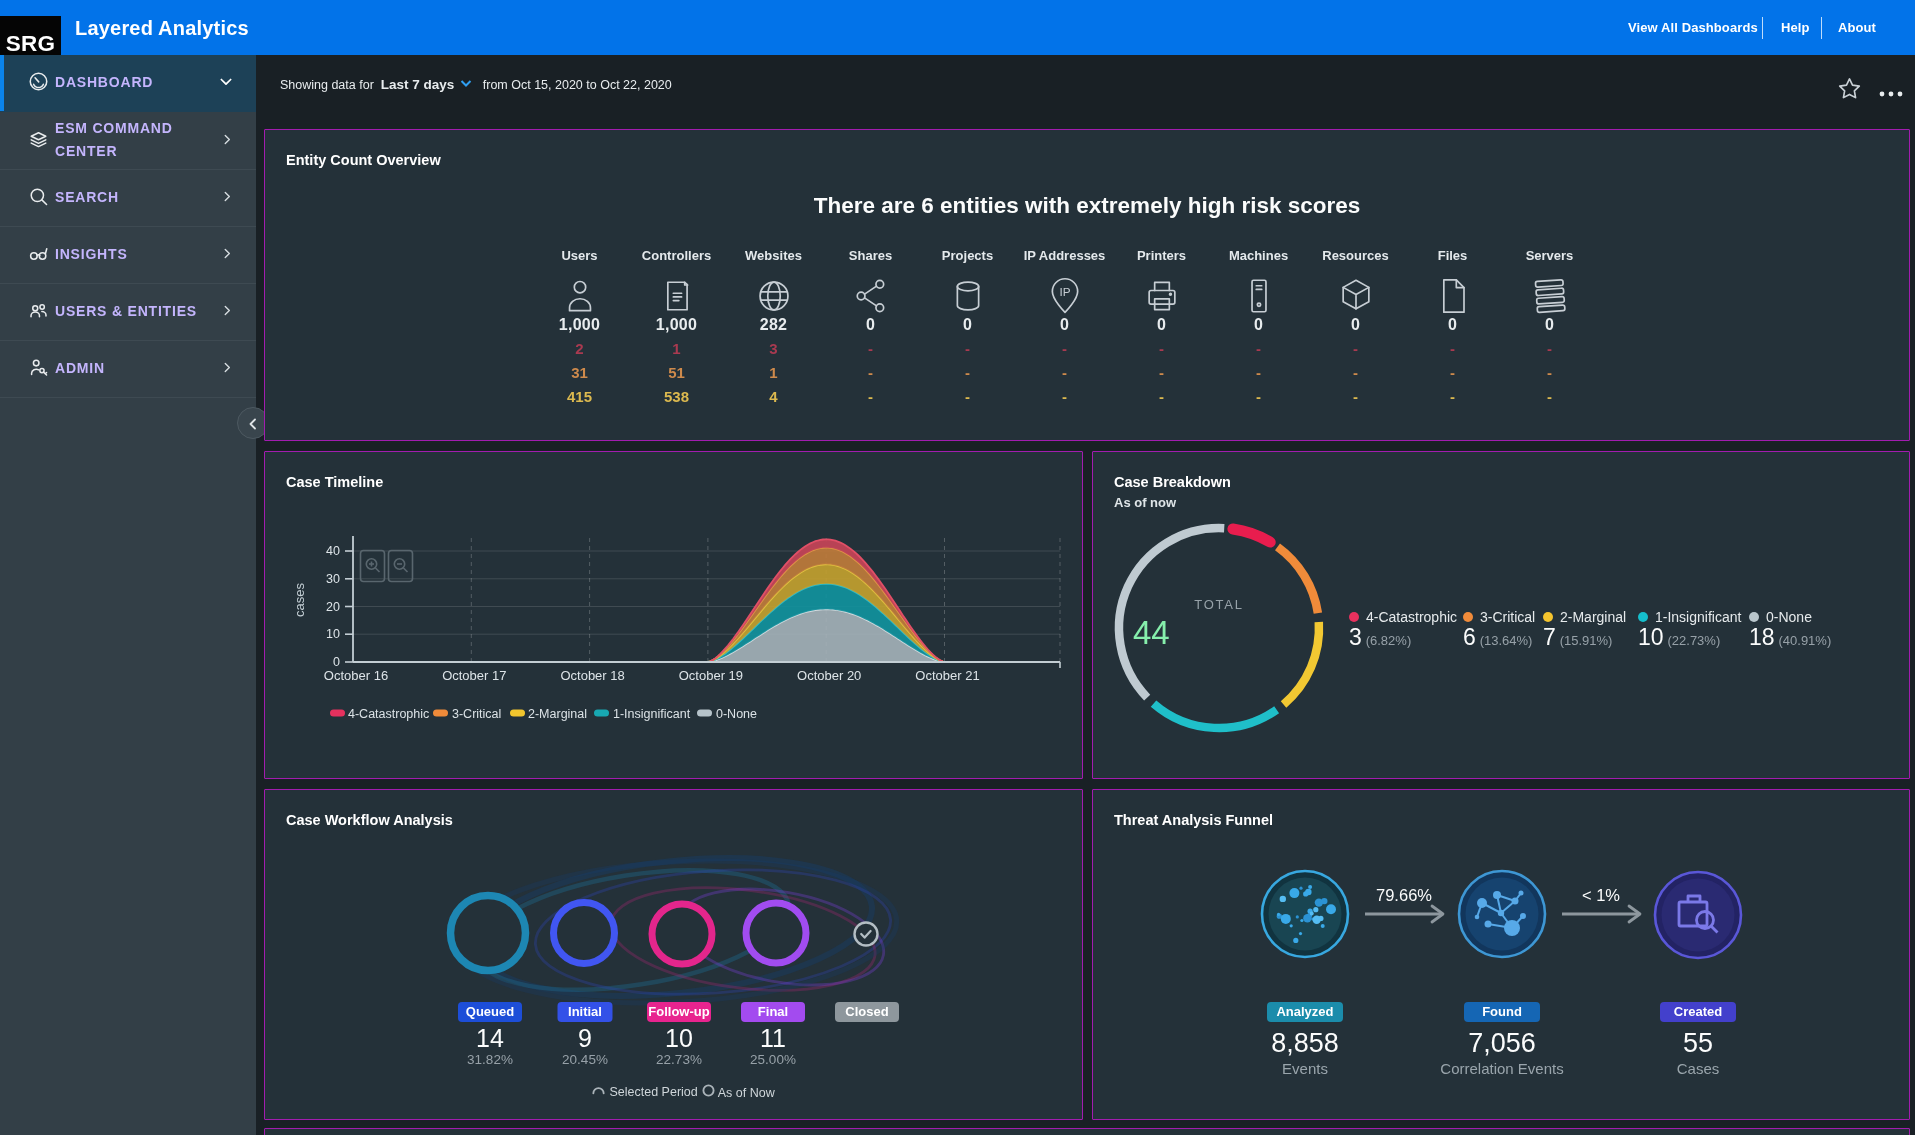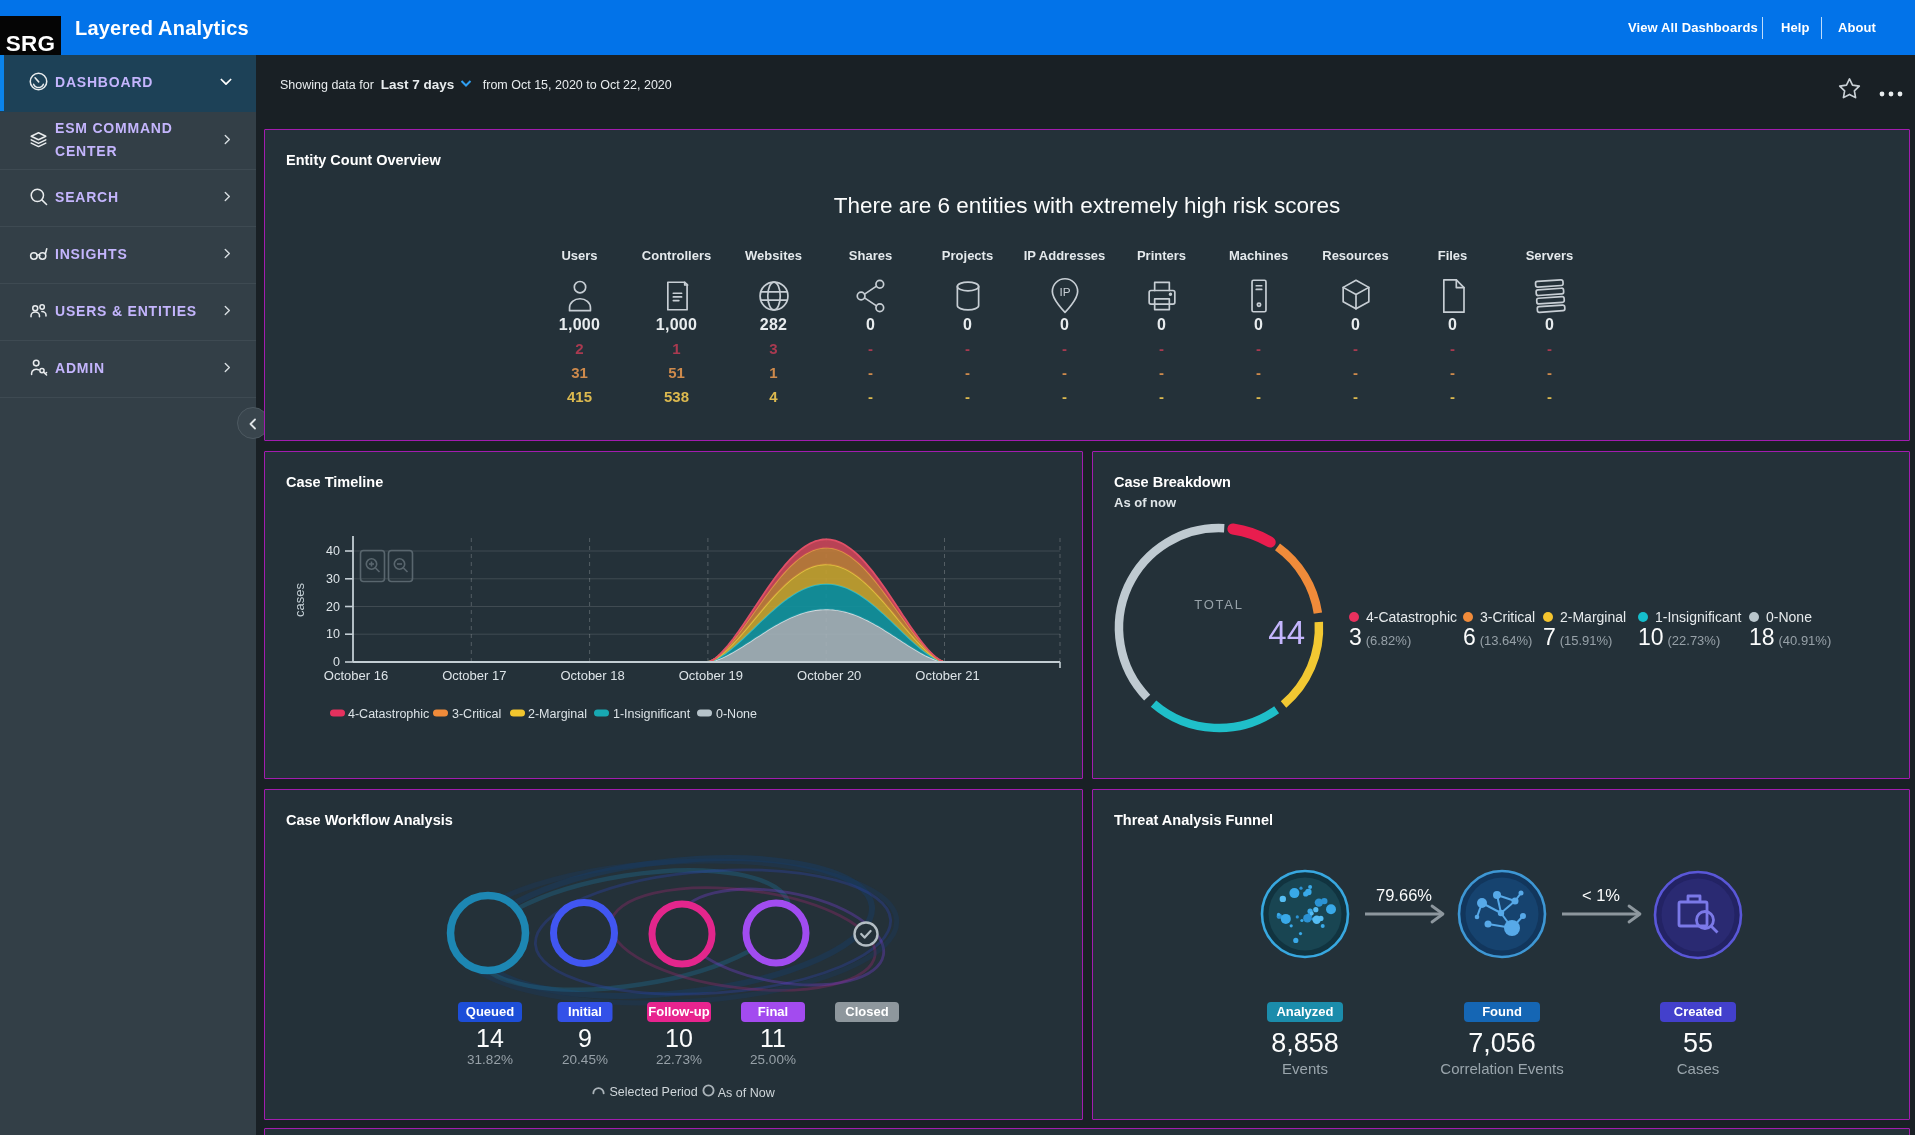--- a/index.html
+++ b/index.html
@@ -18,38 +18,38 @@
 .mitem .chev{position:absolute;right:22px;top:50%;transform:translateY(-50%)}
 #m-dash{background:#1d4157;border-bottom:1px solid #1d4157}
 #m-dash:before{content:"";position:absolute;left:0;top:0;bottom:0;width:4px;background:#0a84ec}
 #collapse{position:absolute;left:237px;top:407px;width:32px;height:32px;border-radius:50%;
  background:#39454d;border:1px solid #4d5961;color:#e8ebed;text-align:center}
 #toolbar{position:absolute;left:280px;top:55px;height:55px;line-height:60px;color:#e8ecee;font-size:12.5px}
 #toolbar b{font-size:13.5px}
 .card{position:absolute;background:#243139;border:1px solid #a21caf;border-radius:1px}
 .ctitle{position:absolute;left:21px;top:22px;color:#fff;font-size:14.5px;font-weight:bold}
 .csub{position:absolute;left:21px;top:43px;color:#dfe5e8;font-size:13px;font-weight:bold}
-#headline{position:absolute;left:0;right:0;top:63px;text-align:center;color:#fbfcfc;font-size:22.5px;font-weight:normal}
+#headline{position:absolute;left:0;right:0;top:63px;text-align:center;color:#fbfcfc;font-size:22.5px;font-weight:bold}
 #cols{position:absolute;left:266px;top:118px;width:1067px;display:flex}
 .ecol{width:97px;text-align:center;color:#e8ecee}
 .ecol .h{font-size:13px;font-weight:bold;color:#e4e9ec;height:26px}
 .ecol .ic{height:42px}
 .ecol .n{font-size:16px;font-weight:bold;height:24px;letter-spacing:0.3px}
 .ecol .r1{color:#a93a50;font-size:15px;font-weight:bold;height:24px}
 .ecol .r2{color:#ce8a4c;font-size:15px;font-weight:bold;height:24px}
 .ecol .r3{color:#dcb94f;font-size:15px;font-weight:bold;height:24px}
 .pill{position:absolute;height:20px;border-radius:4px;color:#fff;font-size:13px;font-weight:bold;
  text-align:center;line-height:20px;transform:translateX(-50%)}
 .bignum{position:absolute;transform:translateX(-50%);color:#fcfdfd;font-size:25px;text-align:right}
 .pct{position:absolute;transform:translateX(-50%);color:#97a1a8;font-size:13.5px;text-align:center}
 .sublbl{position:absolute;transform:translateX(-50%);color:#9aa5ac;font-size:15px;text-align:center}
 .legdot{width:10px;height:10px;border-radius:50%;display:inline-block;margin-right:7px}
 #donut-total{position:absolute;left:40px;top:145px;width:172px;text-align:center;color:#97a2a9;
  font-size:13px;letter-spacing:1.8px}
-#donut-num{position:absolute;left:40px;top:162px;width:172px;text-align:right;color:#c4b5fd;font-size:33px}
+#donut-num{position:absolute;left:40px;top:162px;width:172px;text-align:left;color:#86efac;font-size:33px}
 .bleg{position:absolute;color:#e6eaec;font-size:14px;white-space:nowrap}
 .bleg .num{color:#fbfcfc;font-size:23px}
 .bleg .p{color:#97a1a8;font-size:13px}
 .wleg{position:absolute;color:#cfd6da;font-size:12.5px;white-space:nowrap}
 </style></head><body>
 <div id="topbar"></div>
 <div id="srgbox">SRG</div>
 <div id="apptitle">Layered Analytics</div>
 <div class="toplink" style="left:1628px">View All Dashboards</div>
 <div class="topsep" style="left:1762px"></div>

